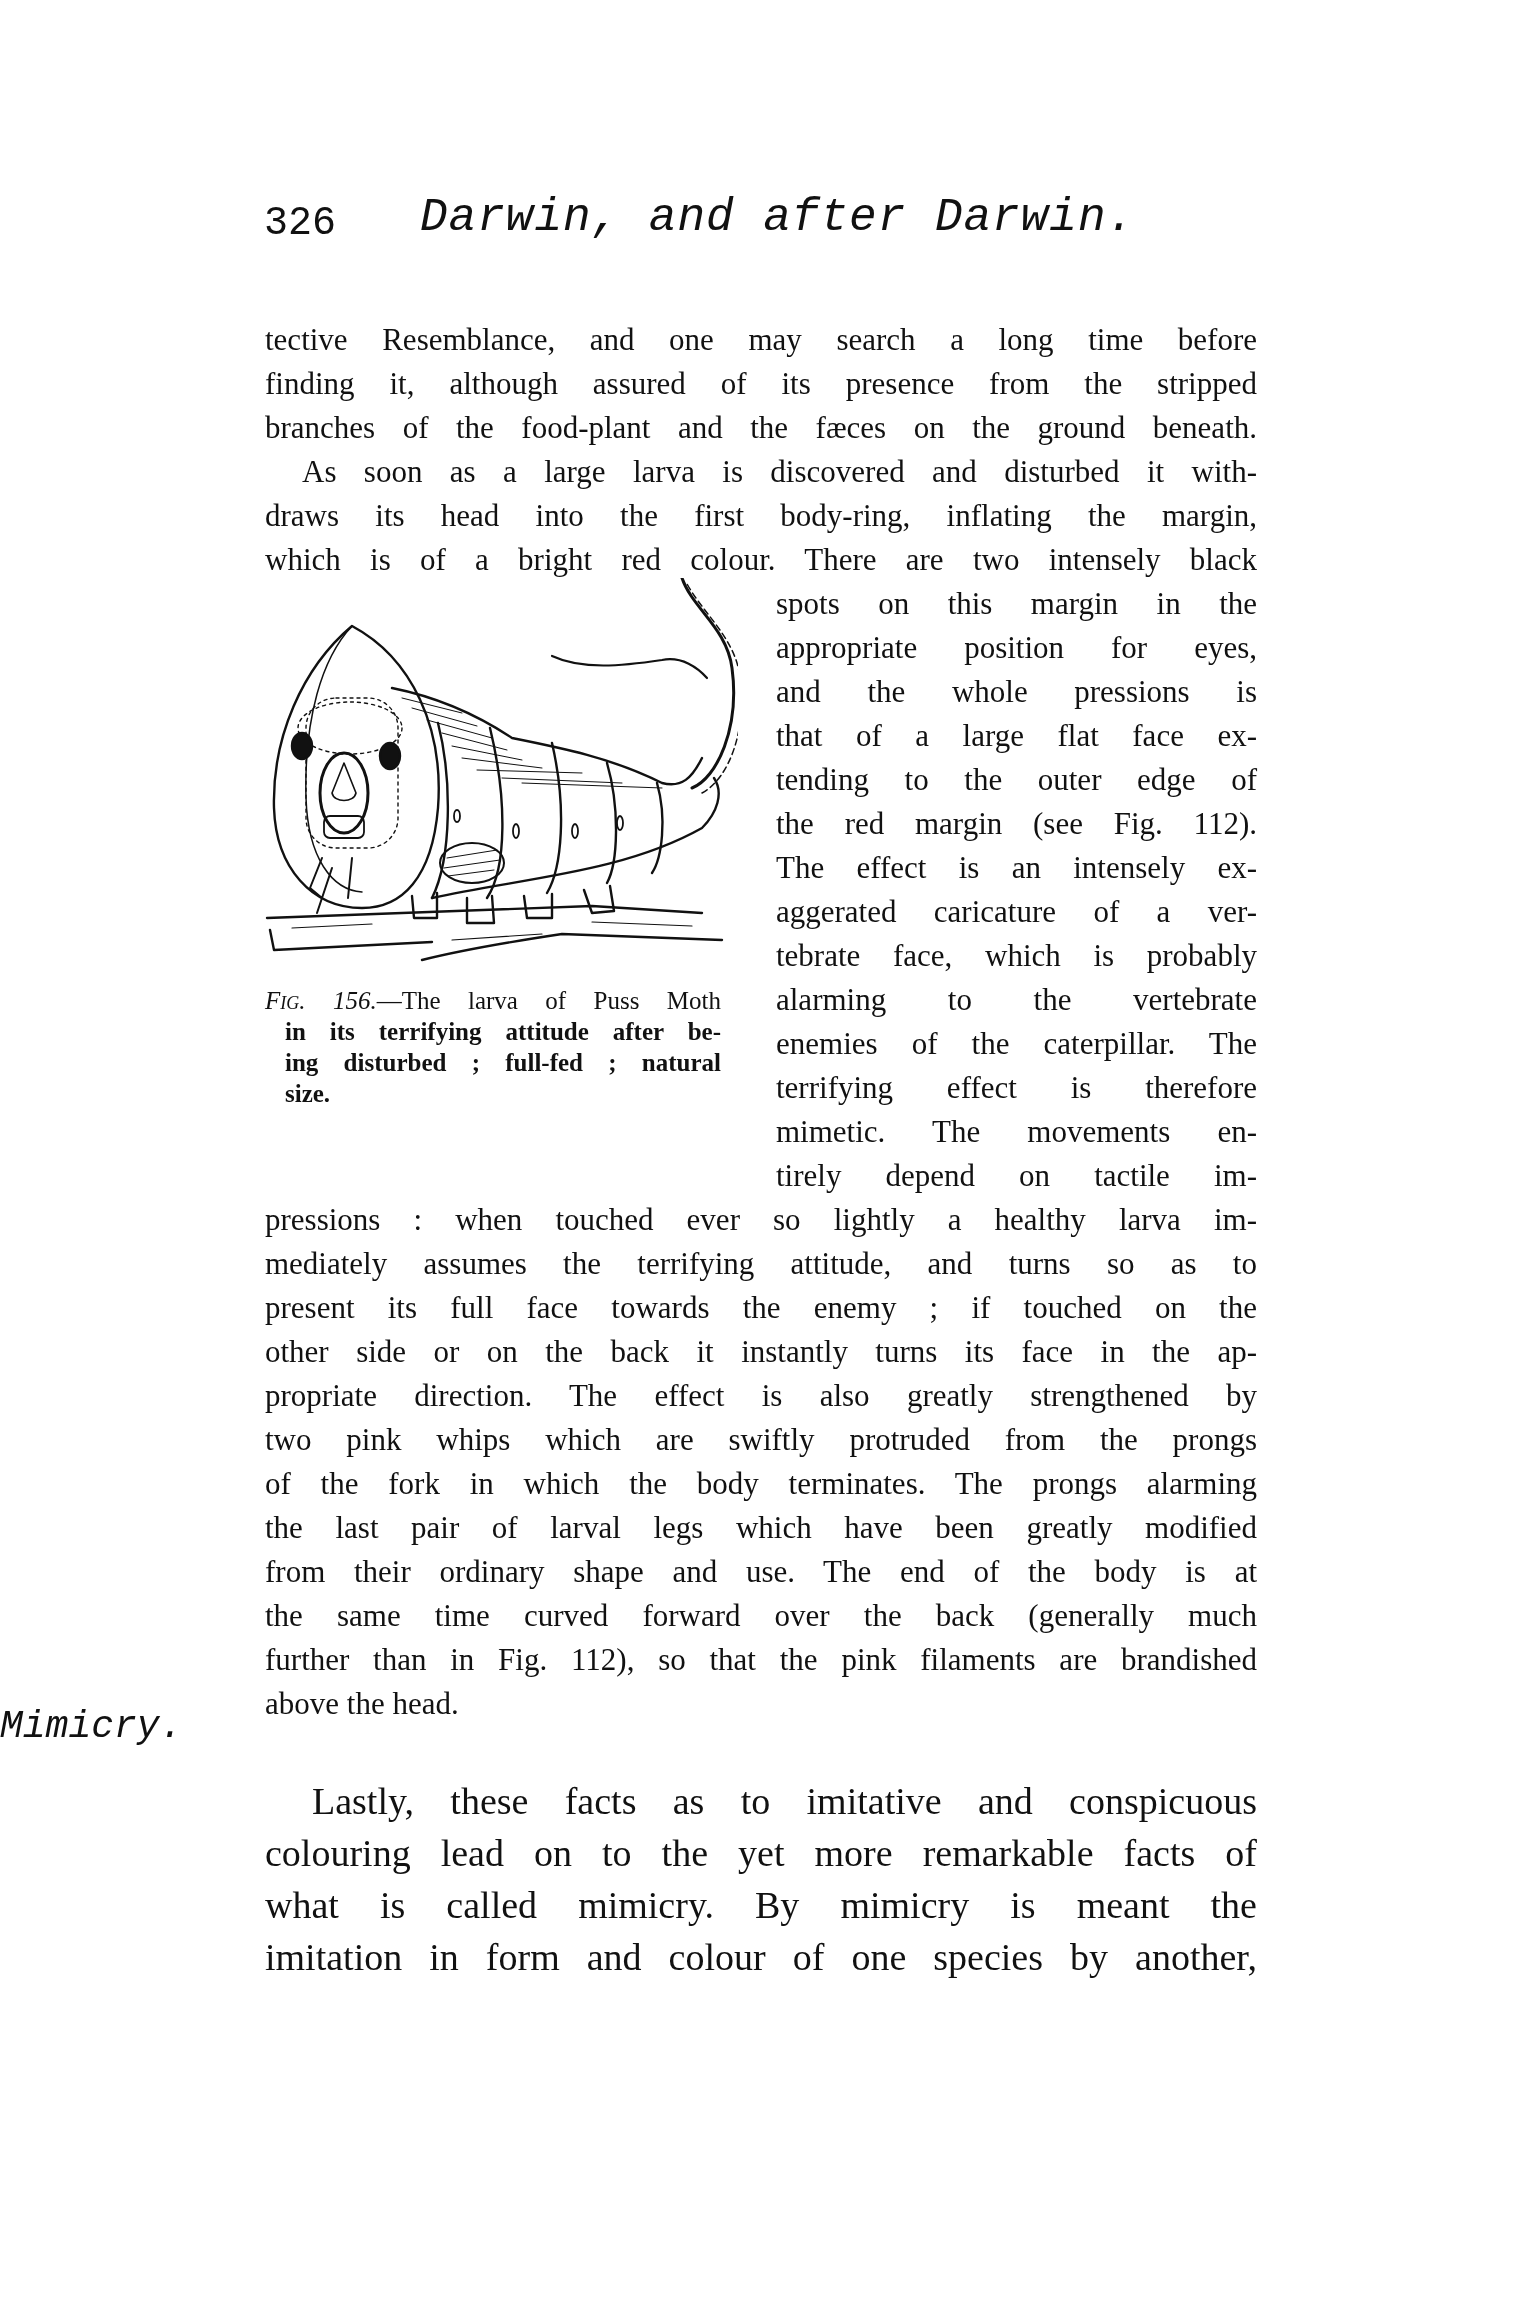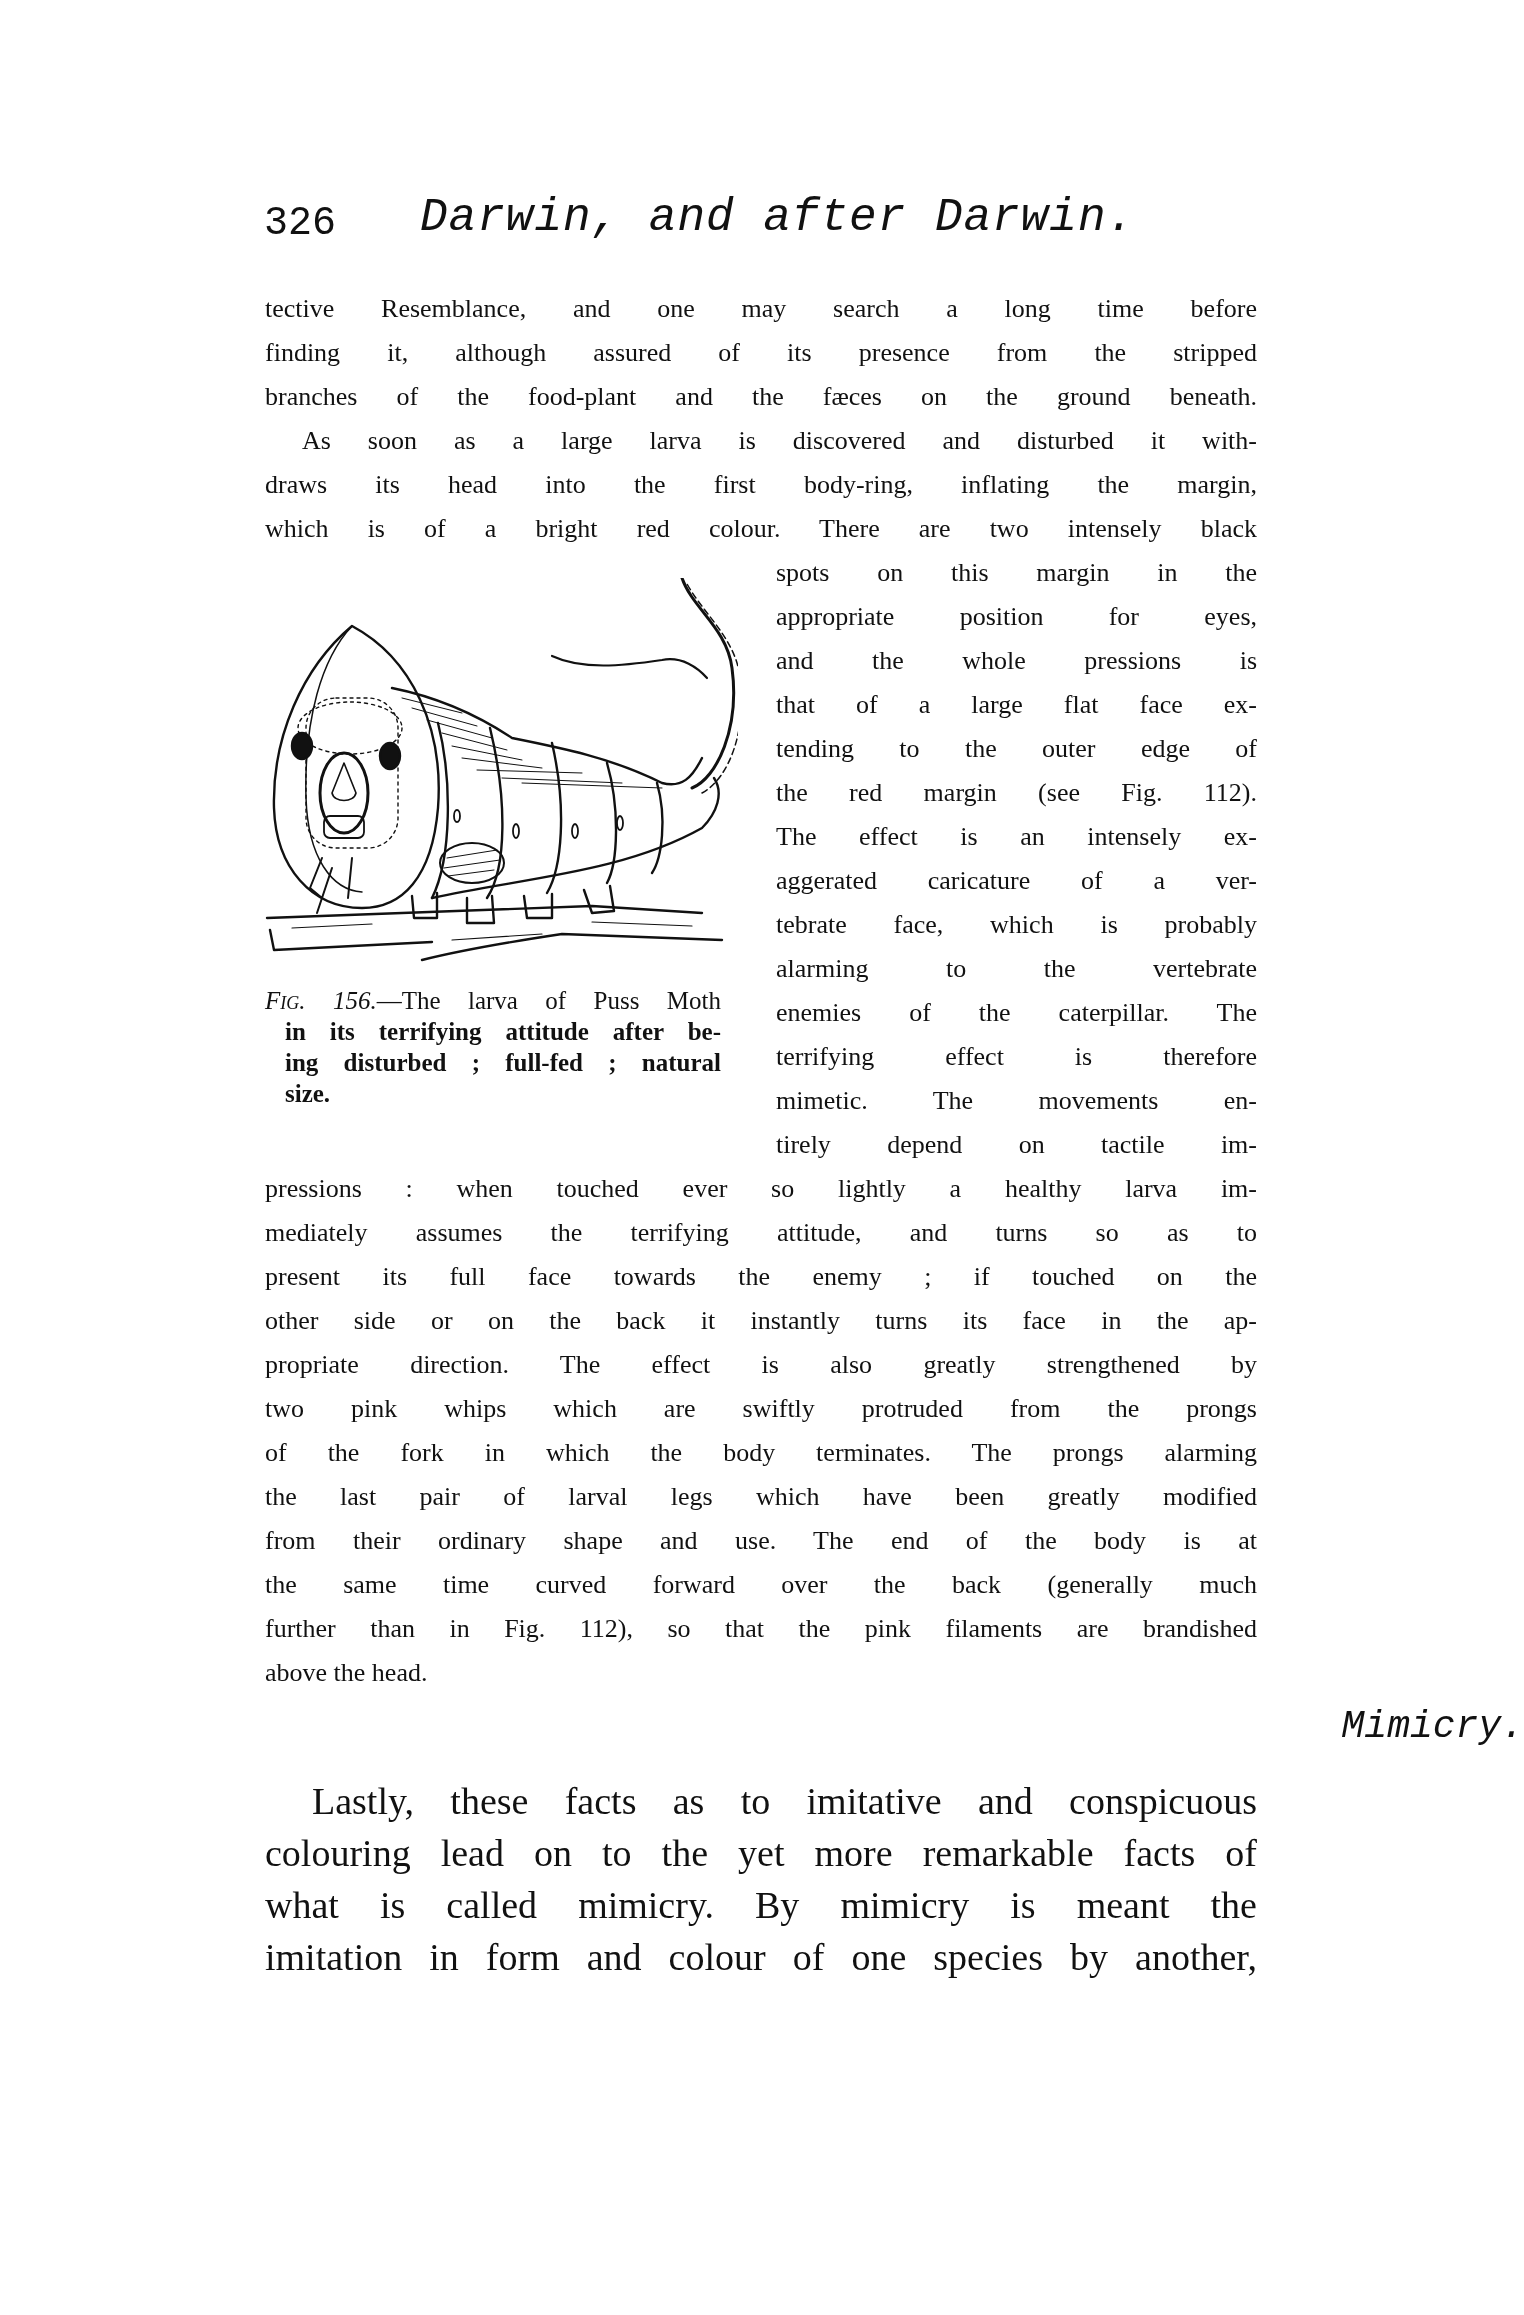--- a/index.html
+++ b/index.html
@@ -1,33 +1,33 @@
 <!DOCTYPE html>
 <html><head>
 <meta charset="utf-8">
 <style>
   html, body { margin: 0; padding: 0; background: #ffffff; }
   body { width: 1524px; height: 2315px; position: relative; overflow: hidden;
          font-family: "Liberation Serif", "DejaVu Serif", serif; color: #111; }
   .abs { position: absolute; font-family: Liberation Mono, monospace; }
   .header-num { left: 264px; top: 200px; font-size: 40px; line-height: 48px; }
   .header-title { left: 420px; top: 190px; font-size: 46px; line-height: 56px; font-style: italic; letter-spacing: 1px; }
-  .line { position: absolute; font-size: 26px; line-height: 44px; white-space: nowrap;
-          text-align: justify; text-align-last: justify; }
+  .line { position: absolute; font-size: 31px; line-height: 44px; white-space: nowrap;
+          text-align: justify; text-align-last: justify; margin-top: 31px; }
   .full { left: 265px; width: 992px; }
   .right { left: 776px; width: 481px; }
   .indent { left: 302px; width: 955px; }
   .last { text-align-last: left; }
   .caption { position: absolute; font-size: 25px; line-height: 31px; white-space: nowrap;
              text-align: justify; text-align-last: justify; }
   .cap-first { left: 265px; width: 456px; }
   .cap-rest { left: 285px; width: 436px; font-weight: bold; }
   .cap-last { text-align-last: left; }
   .smallcaps { font-variant: small-caps; font-style: italic; }
-  .section-title { left: 0; width: 1524px; text-align: right; top: 1703px;
+  .section-title { left: 0; width: 1524px; text-align: left; top: 1703px;
                    font-size: 38px; line-height: 48px; font-style: italic; }
   .big { position: absolute; font-size: 38px; line-height: 52px; white-space: nowrap;
          text-align: justify; text-align-last: justify; }
   .big.full { left: 265px; width: 992px; }
   .big.indent { left: 312px; width: 945px; }
   .figure { left: 262px; top: 578px; width: 476px; height: 390px; }
 </style>
 </head>
 <body>
 

